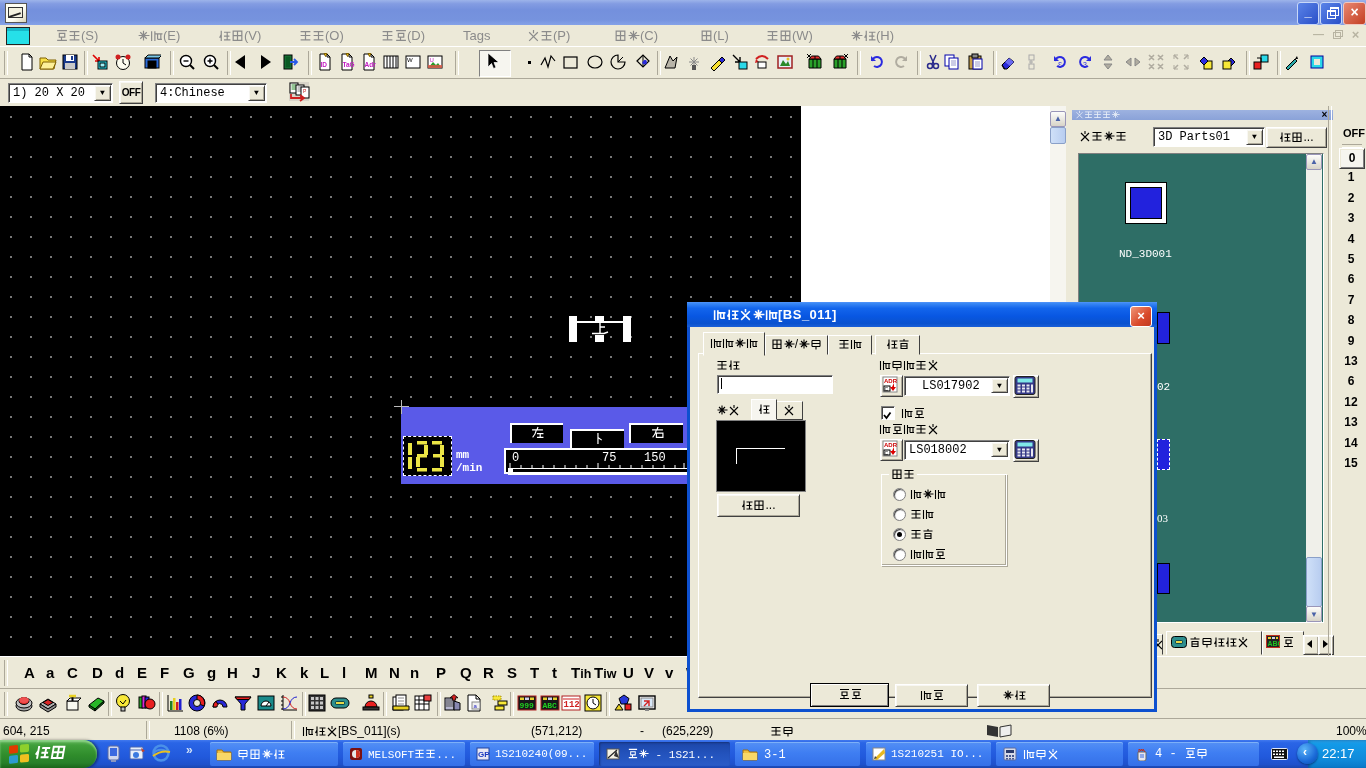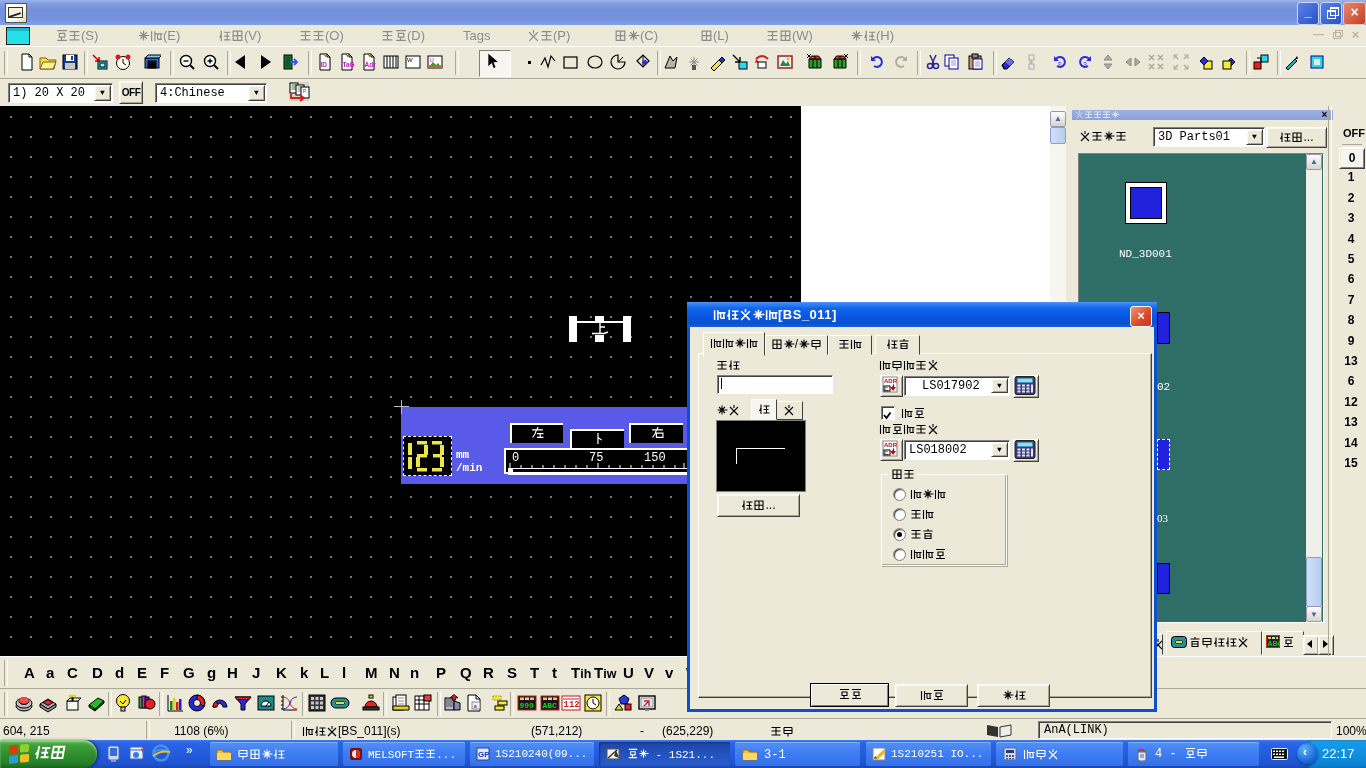--- a/index.html
+++ b/index.html
@@ -393,21 +393,21 @@
             </svg></div>
    <div class="abs" style="left:169px;top:22px;width:52px;height:18px;background:#000;border-top:2px solid #fff;border-left:2px solid #fff;color:#fff;font-size:13px;text-align:center;line-height:16px"><svg class="cj" viewBox="0 0 12 12">
               <path d="M5.5 1 v10 M5.5 5 l3.5 2.5" fill="none" stroke="currentColor" stroke-width="1.1"></path>
             </svg></div>
    <div class="abs" style="left:228px;top:16px;width:52px;height:18px;background:#000;border-top:2px solid #fff;border-left:2px solid #fff;color:#fff;font-size:13px;text-align:center;line-height:16px"><svg class="cj" viewBox="0 0 12 12">
               <path d="M1 3.5h10 M6.5 1l-1 2.5 M5 3.5Q4 8 1.5 10.5 M5 6.5h6v4h-6z" fill="none" stroke="currentColor" stroke-width="1.1"></path>
             </svg></div>
 
    <div class="abs" style="left:103px;top:41px;width:297px;height:26px;background:#000;border:2px solid #fff;box-sizing:border-box">
     <span style="position:absolute;left:6px;top:1px;color:#fff;font-family:'Liberation Mono',monospace;font-size:12px">0</span>
-    <span style="position:absolute;left:83px;top:1px;color:#fff;font-family:'Liberation Mono',monospace;font-size:12px">75</span>
+    <span style="position:absolute;left:96px;top:1px;color:#fff;font-family:'Liberation Mono',monospace;font-size:12px">75</span>
     <span style="position:absolute;left:138px;top:1px;color:#fff;font-family:'Liberation Mono',monospace;font-size:12px">150</span>
     <svg class="abs" style="left:0;top:13px" viewBox="0 0 293 6" width="293" height="6">
               <g stroke="#fff">
                 <path d="M4 0 v5 M92 0 v5 M178 0 v5"></path>
                 <path d="M15 2 v3 M26 2 v3 M37 2 v3 M48 2 v3 M59 2 v3 M70 2 v3 M81 2 v3 M103 2 v3 M114 2 v3 M125 2 v3 M136 2 v3 M147 2 v3 M158 2 v3 M169 2 v3"></path>
               </g>
             </svg>
     <div class="abs" style="left:2px;top:18px;width:289px;height:5px;border:1px solid #fff">
               <div style="position:absolute;left:0;top:0;width:4px;height:3px;background:#fff"></div>
             </div>
@@ -749,23 +749,20 @@
  <span class="abs" style="left:662px;top:5px">(625,229)</span>
  <span class="abs" style="left:770px;top:5px"><svg class="cj" viewBox="0 0 12 12">
           <path d="M1.5 2.5h9M1.5 6h9M1.5 10h9M6 2.5v8" fill="none" stroke="currentColor" stroke-width="1.1"></path>
         </svg><svg class="cj" viewBox="0 0 12 12">
           <path d="M2 2.5h8M2 5.5h8M2 8.5h8M2 2.5v6M10 2.5v6M6 8.5v3" fill="none" stroke="currentColor" stroke-width="1.1"></path>
         </svg></span>
  <div class="abs" style="left:985px;top:3px;width:28px;height:17px"><svg viewBox="0 0 28 17" width="28" height="17">
           <path d="M2 3 L13 5 L13 15 L2 13 Z" fill="#333"></path>
           <path d="M26 3 L15 5 L15 15 L26 13 Z" fill="#eee" stroke="#333" stroke-width="1"></path>
         </svg></div>
- <div class="abs sun" style="left:1038px;top:2px;width:292px;height:16px;background:#ece9d8">
-        <span style="position:absolute;left:5px;top:1px;font-family:'Liberation Mono',monospace">AnA(LINK)</span>
-      </div>
  <span class="abs" style="left:1336px;top:5px">100%</span>
 </div>
 
 <div class="abs" id="taskbar" style="left:0;top:740px;width:1366px;height:28px;background:linear-gradient(180deg,#4179ef 0%,#2a65e6 10%,#2159dc 60%,#1f51cb 88%,#1a45ad 100%)">
  <div class="abs" style="left:0;top:0;width:97px;height:28px;background:linear-gradient(180deg,#5fb358 0%,#3f9e3a 20%,#2f8c2b 55%,#27802a 82%,#1a661a 100%);border-radius:0 14px 14px 0;box-shadow:inset 0 2px 2px #8fd48a, 2px 0 3px rgba(0,0,0,0.45)">
   <svg viewBox="0 0 22 22" width="22" height="22" style="position:absolute;left:8px;top:3px">
           <g transform="skewY(-6)">
             <rect x="1" y="3" width="9" height="8" rx="1.5" fill="#e03c00"></rect>
             <rect x="12" y="3" width="9" height="8" rx="1.5" fill="#8ed02c"></rect>
             <rect x="1" y="13" width="9" height="8" rx="1.5" fill="#2c9bd0"></rect>

